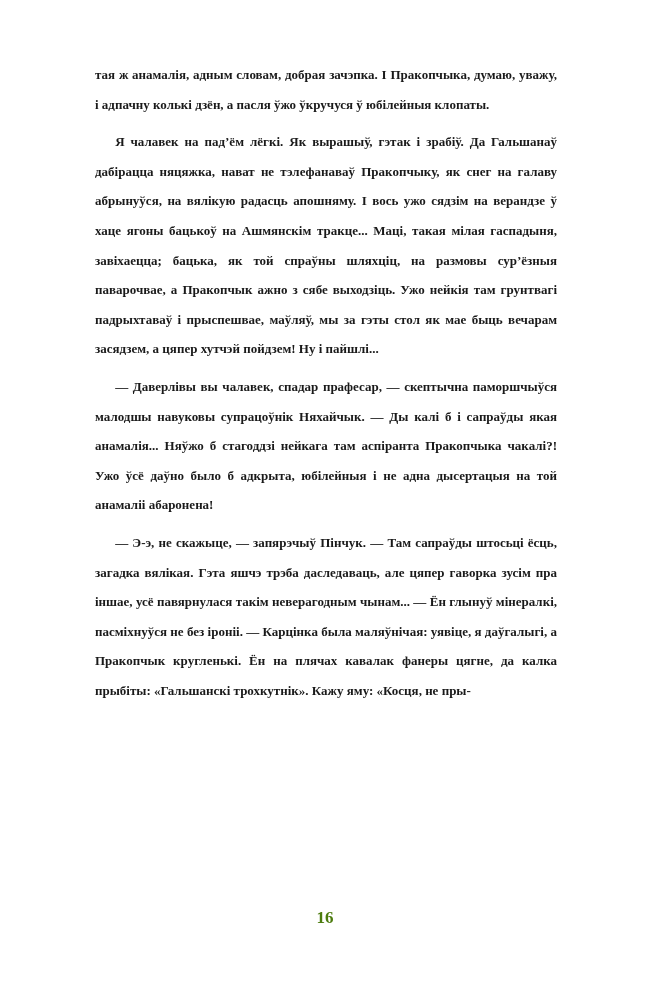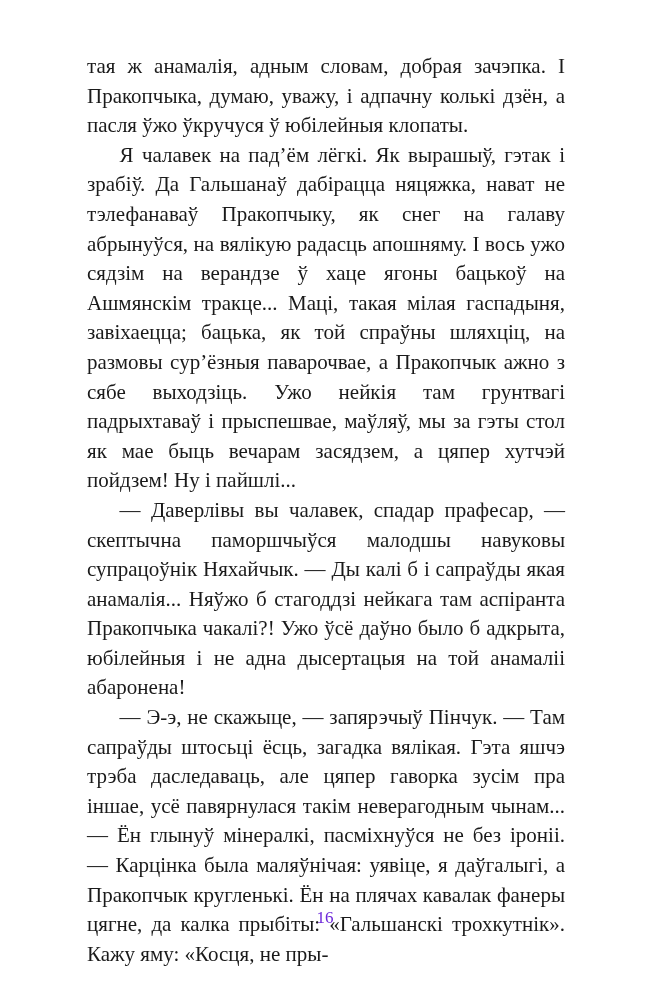--- a/index.html
+++ b/index.html
@@ -23,40 +23,42 @@
     height: 1000px;
     background: #ffffff;
   }
   .text-block {
     position: absolute;
     left: 87px;
     top: 52px;
     width: 478px;
   }
   p.para {
-    margin: 0;
-    font-size: 21px;
+    margin: 8px;
+    font-size: 13px;
     line-height: 29.6px;
     text-align: justify;
     text-justify: inter-word;
     hyphens: manual;
+    font-weight: bold;
     -webkit-hyphens: manual;
   }
   p.para.indent {
     text-indent: 1.55em;
   }
   .folio {
     position: absolute;
     left: 0;
     top: 907px;
     width: 650px;
     text-align: center;
     font-size: 17px;
     line-height: 22px;
-    color: #6d28d9;
+    color: #4d7c0f;
+    font-weight: bold;
   }
 </style>
 </head>
 <body>
 
 <div class="page">
   <div class="text-block">
     <p class="para">тая ж анамалія, адным словам, добрая зачэпка. І Пракопчыка, думаю, уважу, і адпачну колькі дзён, а пасля ўжо ўкручуся ў юбілейныя клопаты.</p>
     <p class="para indent">Я чалавек на пад’ём лёгкі. Як вырашыў, гэтак і зрабіў. Да Гальшанаў дабірацца няцяжка, нават не тэлефанаваў Пракопчыку, як снег на галаву абрынуўся, на вялікую радасць апошняму. І вось ужо сядзім на верандзе ў хаце ягоны бацькоў на Ашмянскім тракце... Маці, такая мілая гаспадыня, завіхаецца; бацька, як той спраўны шляхціц, на размовы сур’ёзныя паварочвае, а Пракопчык ажно з сябе выходзіць. Ужо нейкія там грунтвагі падрыхтаваў і прыспешвае, маўляў, мы за гэты стол як мае быць вечарам засядзем, а цяпер хутчэй пойдзем! Ну і пайшлі...</p>
     <p class="para indent">— Даверлівы вы чалавек, спадар прафесар, — скептычна паморшчыўся малодшы навуковы супрацоўнік Няхайчык. — Ды калі б і сапраўды якая анамалія... Няўжо б стагоддзі нейкага там аспіранта Пракопчыка чакалі?! Ужо ўсё даўно было б адкрыта, юбілейныя і не адна дысертацыя на той анамаліі абаронена!</p>

